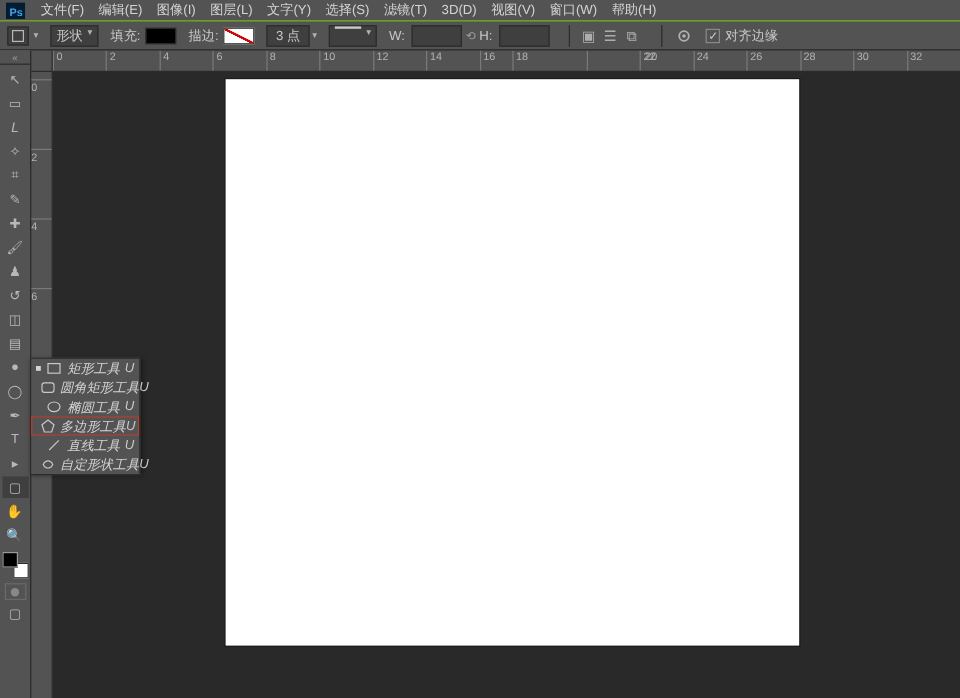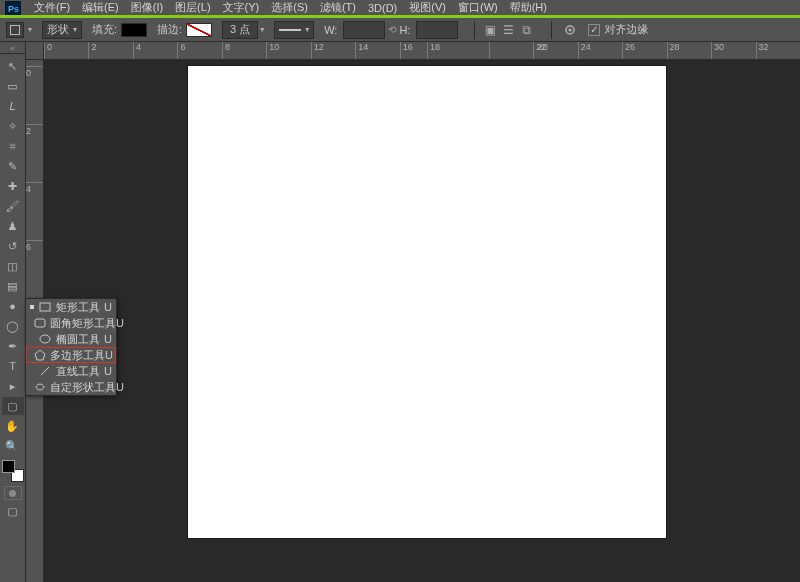--- a/index.html
+++ b/index.html
@@ -1,30 +1,30 @@
 <!DOCTYPE html>
 <html><head>
 <meta charset="utf-8">
 <style>
   * { margin: 0; padding: 0; box-sizing: border-box; user-select: none; }
   html, body { width: 800px; height: 582px; overflow: hidden; font-family: "Microsoft YaHei", Tahoma, sans-serif; font-size: 11px; color: #c8c8c8; background: #535353; }
   .app { display: flex; flex-direction: column; width: 100%; height: 100%; }
 
   
-  .menubar { height: 18px; background: #535353; display: flex; align-items: center; padding-left: 4px; border-bottom: 3px solid #84cc16; }
+  .menubar { height: 18px; background: #535353; display: flex; align-items: center; padding-left: 4px; border-bottom: 1px solid #84cc16; }
   .ps-logo { width: 18px; height: 14px; margin-right: 6px; display:flex; align-items:center; justify-content:center;}
   .ps-logo svg { display:block; }
   .menubar .item { padding: 2px 6px; color: #d4d4d4; font-size: 11px; cursor: default; white-space: nowrap; }
 
   
   .optionsbar { height: 24px; background: #535353; display: flex; align-items: center; padding: 0 6px; border-bottom: 1px solid #2b2b2b; font-size: 11px; }
   .optionsbar .seg { display: flex; align-items: center; margin-right: 10px; }
   .optionsbar .shape-ind { width:18px; height:16px; background:#3f3f3f; border:1px solid #2b2b2b; display:flex; align-items:center; justify-content:center; margin-right:4px; }
   .optionsbar .shape-ind span { width:10px; height:10px; border:1px solid #b8b8b8; }
-  .optionsbar .drop { display:flex; align-items:center; height:18px; background:#3f3f3f; border:1px solid #2b2b2b; padding:0 4px; }
+  .optionsbar .drop { display:flex; height:18px; background:#3f3f3f; border:1px solid #2b2b2b; padding:0 4px; }
   .optionsbar .drop .arrow { margin-left:4px; font-size:8px; color:#b0b0b0; }
   .optionsbar .label { margin-right:4px; color:#c8c8c8; }
   .fill-swatch { width:26px; height:14px; border:1px solid #2b2b2b; display:flex; flex-direction:column; }
   .fill-black { background:#000; width:100%; height:100%; }
   .stroke-swatch { width:26px; height:14px; border:1px solid #2b2b2b; background:#fff; position:relative; }
   .stroke-swatch .diag { position:absolute; inset:0; background:linear-gradient(to top right, transparent 45%, #d00 46%, #d00 54%, transparent 55%); }
   .pt-val { width:36px; height:18px; background:#3f3f3f; border:1px solid #2b2b2b; display:flex; align-items:center; justify-content:center; }
   .wh-field { width:42px; height:18px; background:#3f3f3f; border:1px solid #2b2b2b; margin-left:2px; }
   .link-ic { width:14px; height:18px; display:flex; align-items:center; justify-content:center; color:#9e9e9e; font-size:10px; }
   .sep { width:1px; height:18px; background:#2b2b2b; margin:0 6px; }
@@ -57,21 +57,21 @@
   
   .canvaswrap { flex:1 1 auto; position:relative; background:#292929; overflow:hidden; }
   .ruler-h { position:absolute; top:0; left:18px; right:0; height:18px; background:#535353; border-bottom:1px solid #2b2b2b; overflow:hidden; color:#b2b2b2; font-size:9px;}
   .ruler-h .tick { position:absolute; top:0; height:100%; border-left:1px solid #7a7a7a; padding-left:2px; display:flex; align-items:flex-start;}
   .ruler-v { position:absolute; top:18px; left:0; bottom:0; width:18px; background:#535353; border-right:1px solid #2b2b2b; color:#b2b2b2; font-size:9px;}
   .ruler-v .tick { position:absolute; left:0; width:100%; border-top:1px solid #7a7a7a; padding-top:1px;}
   .ruler-corner { position:absolute; top:0; left:0; width:18px; height:18px; background:#535353; border-right:1px solid #2b2b2b; border-bottom:1px solid #2b2b2b;}
   .canvas { position:absolute; background:#fff; box-shadow:0 0 0 1px #1b1b1b; }
 
   
-  .flyout { position:absolute; width:92px; background:#535353; border:1px solid #2b2b2b; box-shadow:1px 1px 4px rgba(0,0,0,.5); z-index:50; font-size:11px;}
+  .flyout { position:absolute; width:92px; background:#535353; border:1px solid #2b2b2b; box-shadow:1px 1px 4px rgba(0,0,0,.5); z-index:50; font-size:11px;font-style:italic;}
   .flyout .row { height:16px; display:flex; align-items:center; padding:0 4px; color:#d4d4d4;}
   .flyout .row .dot { width:4px; height:4px; background:#d4d4d4; margin-right:4px; visibility:hidden;}
   .flyout .row.current .dot { visibility:visible;}
   .flyout .row.hl { box-shadow: inset 0 0 0 1px #c83a2a; }
   .flyout .ic { width:14px; height:14px; margin-right:4px; display:flex; align-items:center; justify-content:center;}
   .flyout .lbl { flex:1 1 auto; white-space:nowrap;}
   .flyout .sc { width:10px; text-align:right; color:#c8c8c8;}
   svg { display:block; }
 </style>
 </head>

